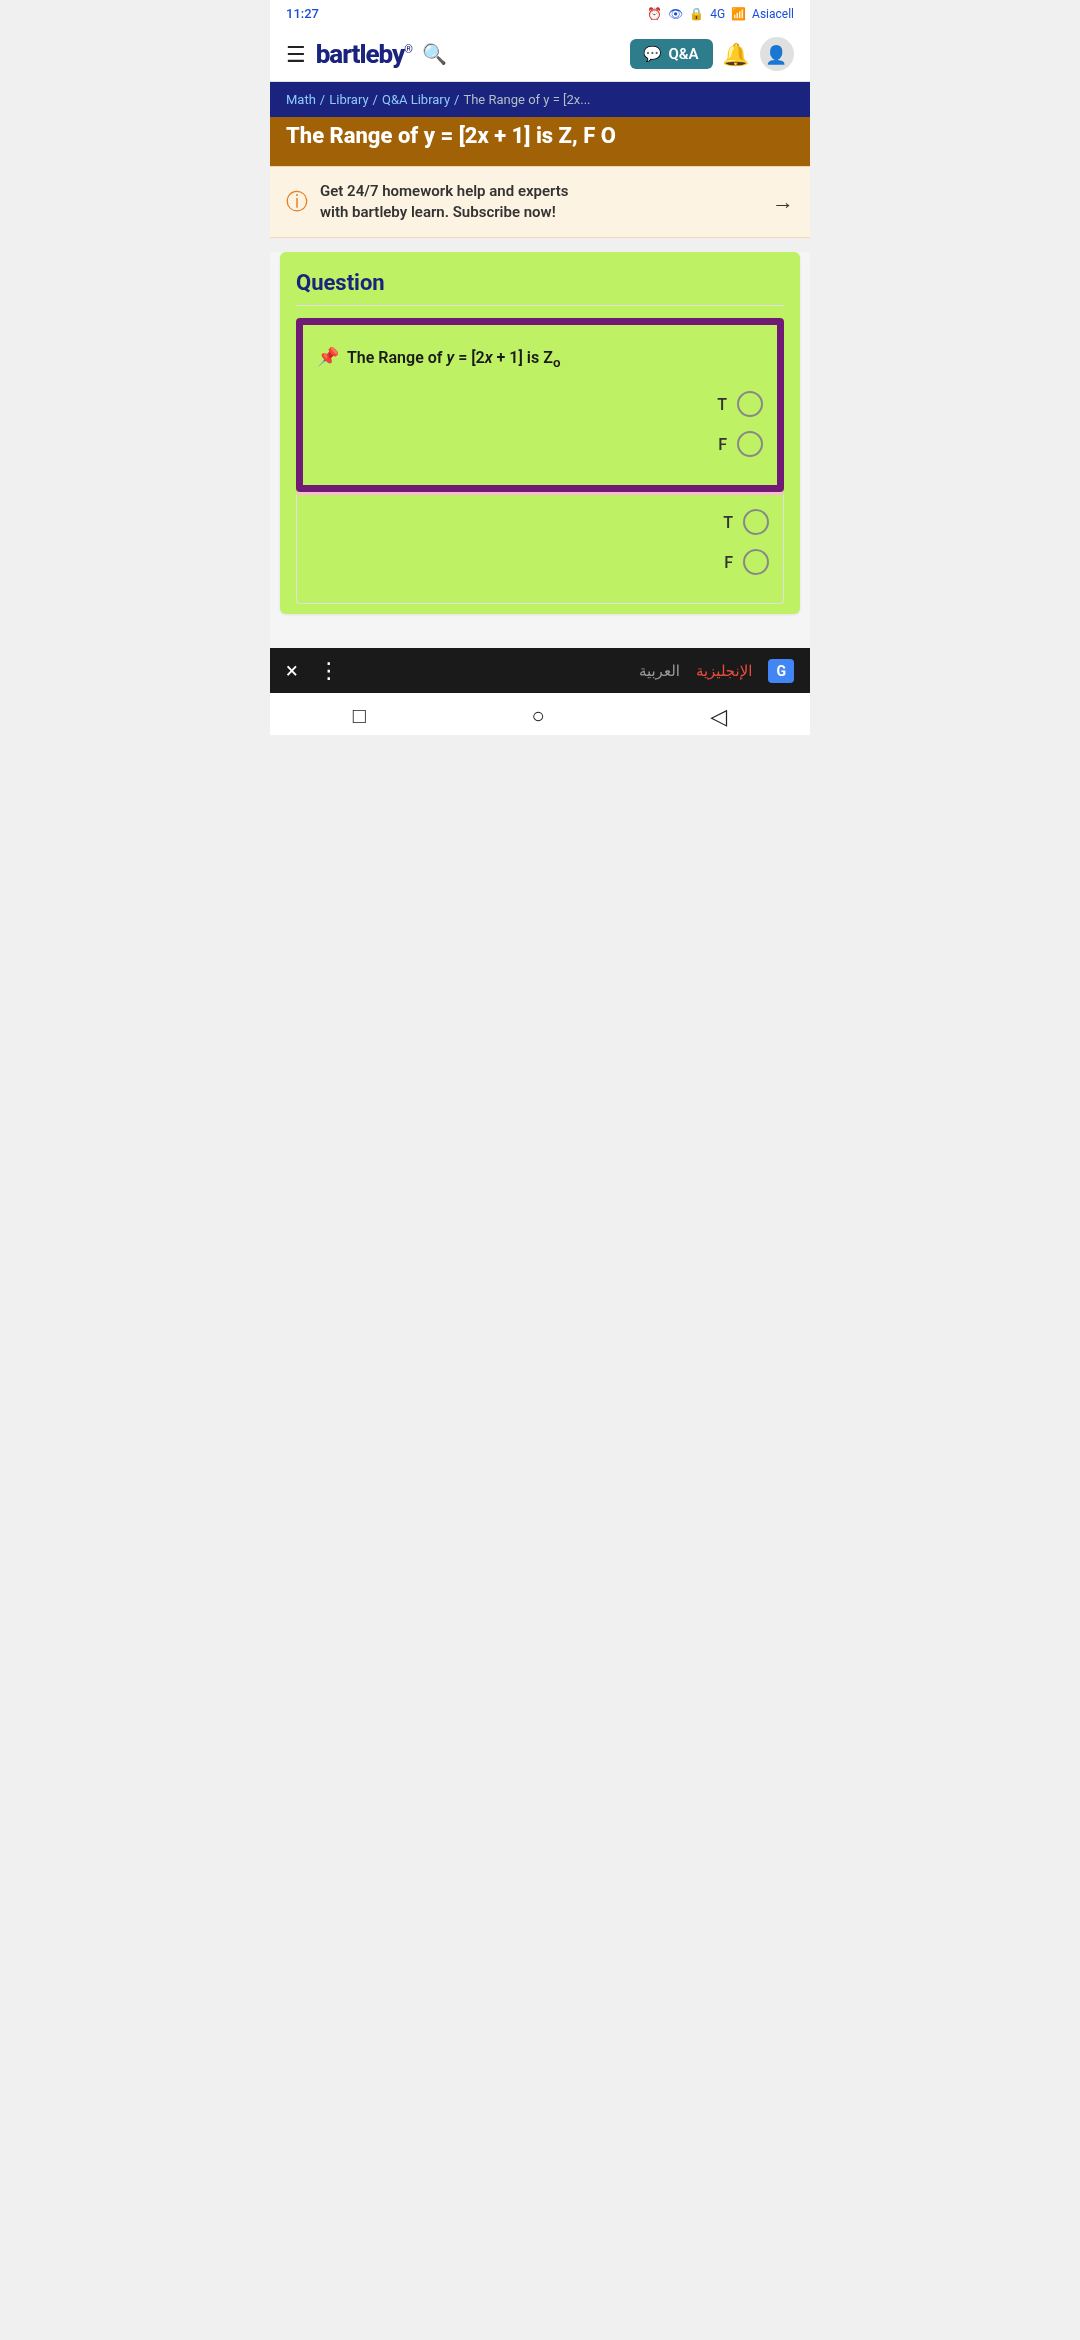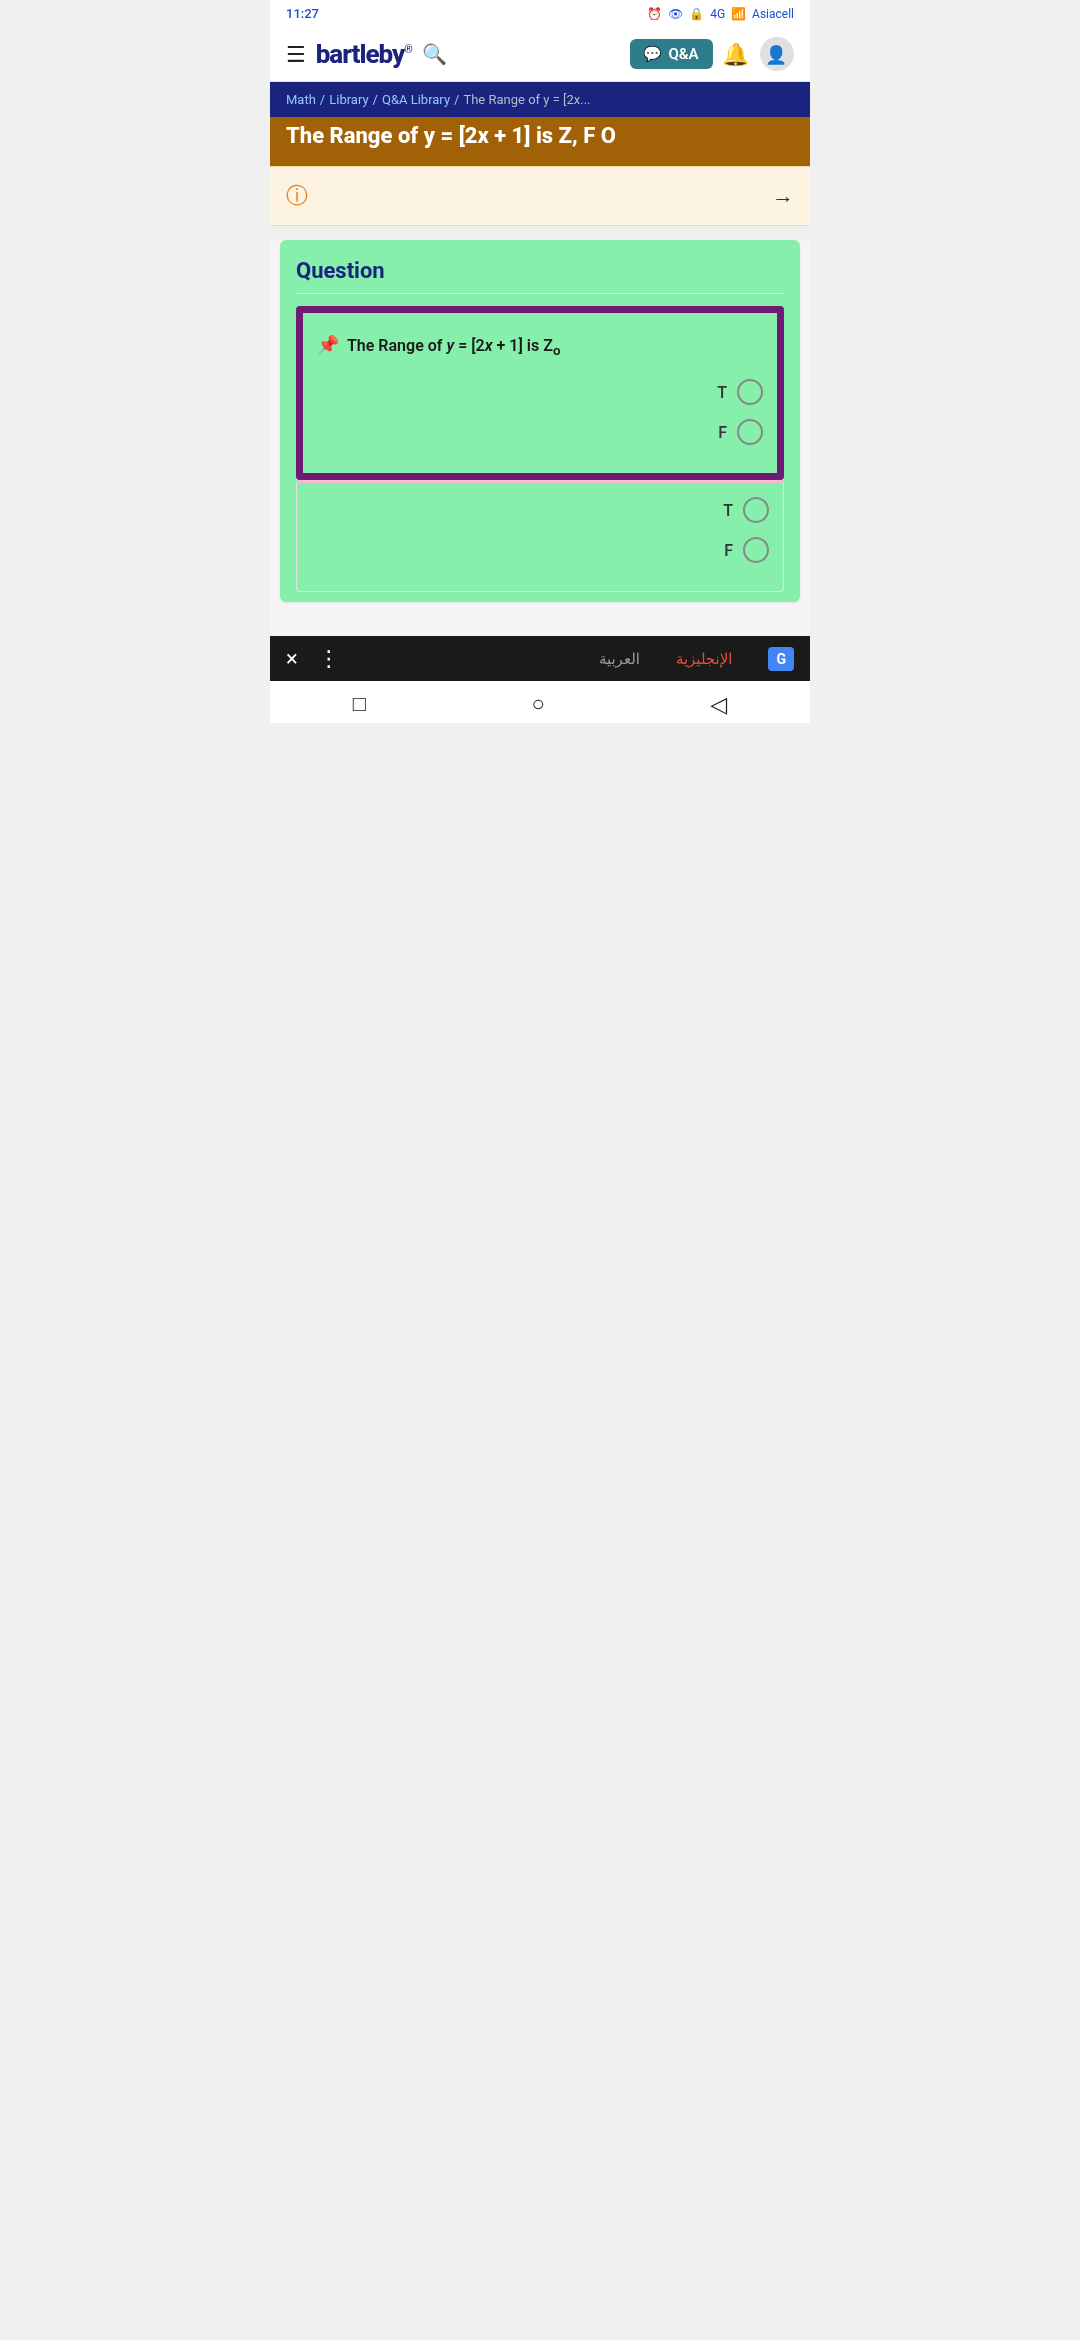--- a/index.html
+++ b/index.html
@@ -114,21 +114,21 @@
     .promo-arrow { font-size: 22px; color: #333; }
 
     
     .main-content {
       background: #f5f5f5;
       padding: 0 0 20px 0;
     }
 
     
     .section-container {
-      background: #86efac;
+      background: #bef264;
       margin: 14px 10px;
       border-radius: 6px;
       padding: 18px 16px 10px 16px;
       box-shadow: 0 1px 3px rgba(0,0,0,0.08);
     }
     .section-title {
       font-size: 22px;
       font-weight: 700;
       color: #1a237e;
       margin-bottom: 12px;
@@ -209,21 +209,21 @@
     .bottom-nav {
       background: #1a1a1a;
       padding: 10px 16px;
       display: flex;
       align-items: center;
       justify-content: space-between;
     }
     .bottom-nav-left { display: flex; align-items: center; gap: 20px; }
     .close-icon { color: #fff; font-size: 22px; cursor: pointer; }
     .more-icon { color: #fff; font-size: 22px; cursor: pointer; }
-    .bottom-nav-center { display: flex; align-items: center; gap: 36px; }
+    .bottom-nav-center { display: flex; align-items: center; gap: 16px; }
     .lang-btn {
       color: #e74c3c;
       font-size: 15px;
       cursor: pointer;
       font-weight: 500;
     }
     .lang-btn-active {
       color: #999;
       font-size: 15px;
       cursor: pointer;
@@ -303,20 +303,23 @@
   <span class="breadcrumb-sep"> / </span>
   <span class="breadcrumb-current">The Range of y = [2x...</span>
 </div>
 <div class="page-title-bar">
   <div class="page-title">The Range of y = [2x + 1] is Z, F O</div>
 </div>
 
 <div class="promo-banner">
   <div class="promo-left">
     <span class="promo-icon">ⓘ</span>
+    <div class="promo-text">
+      Get 24/7 homework help and experts<br>with bartleby learn. Subscribe now!
+    </div>
   </div>
   <span class="promo-arrow">→</span>
 </div>
 
 <div class="main-content">
 
   <div class="section-container">
     <div class="section-title">Question</div>
 
     <div class="question-card">

